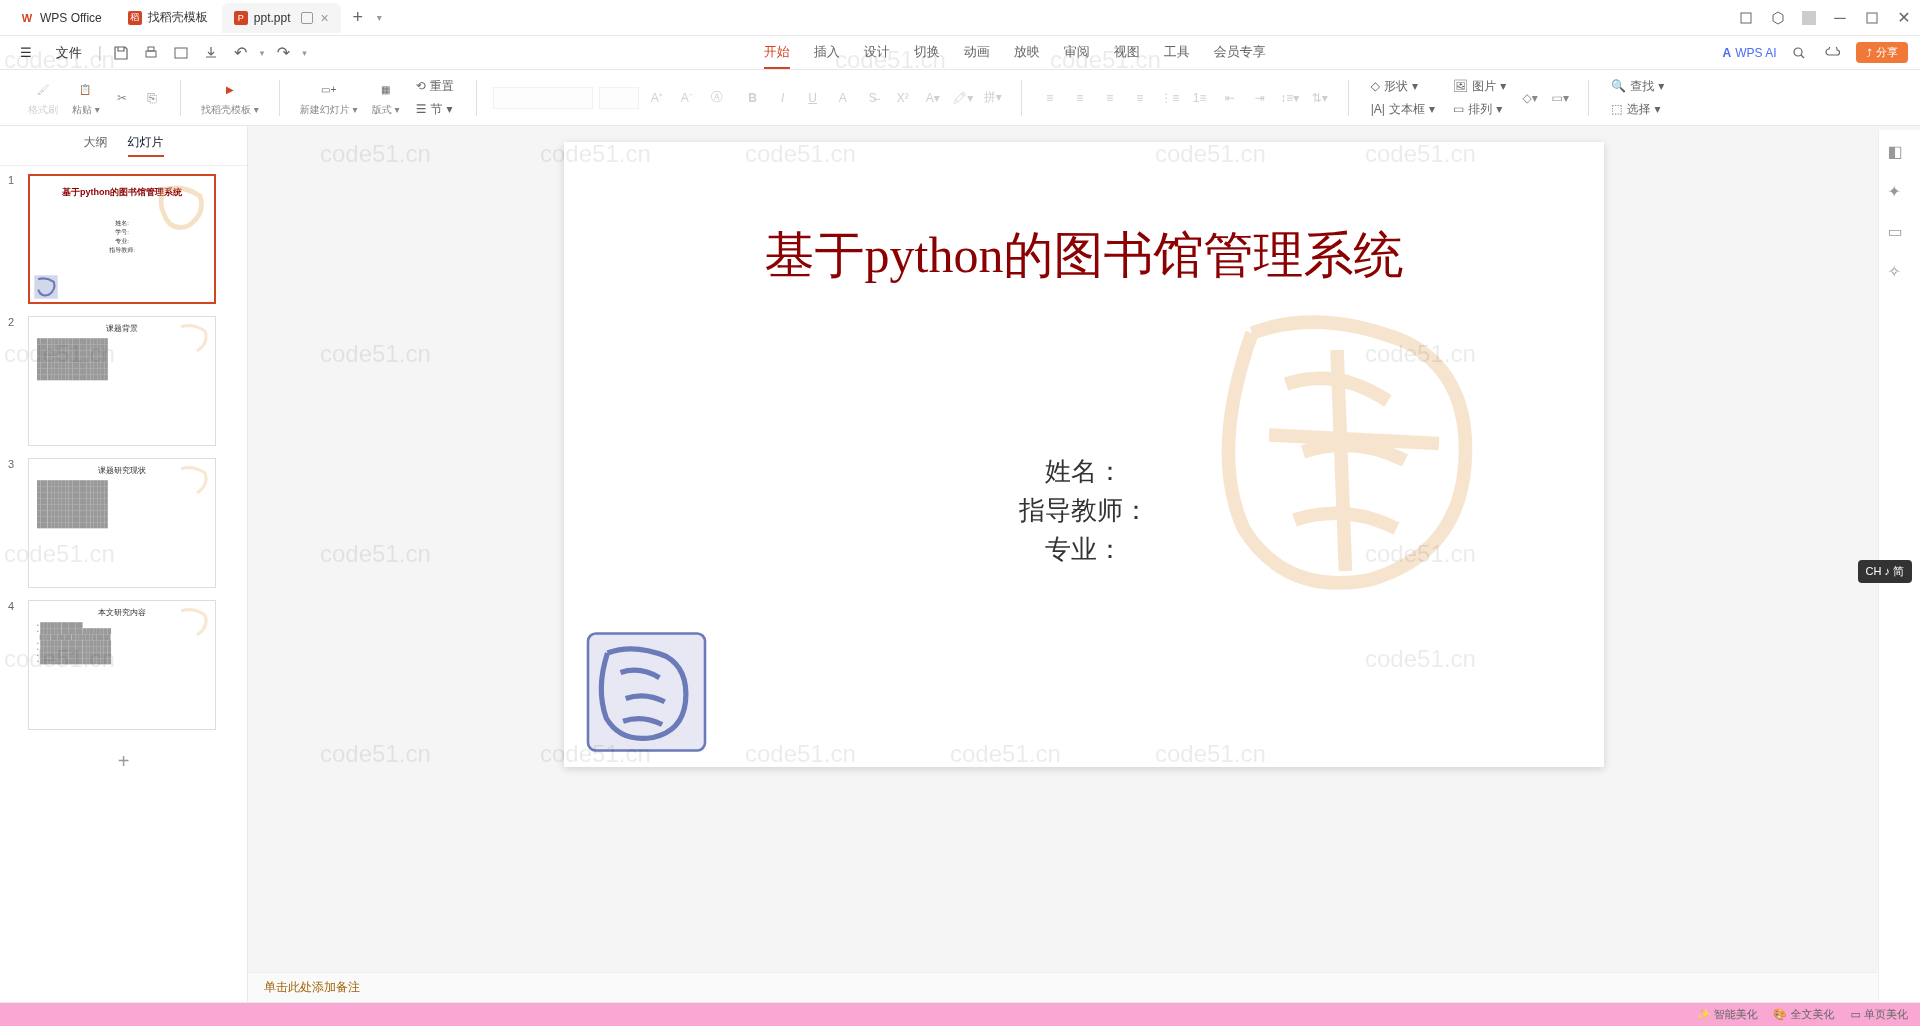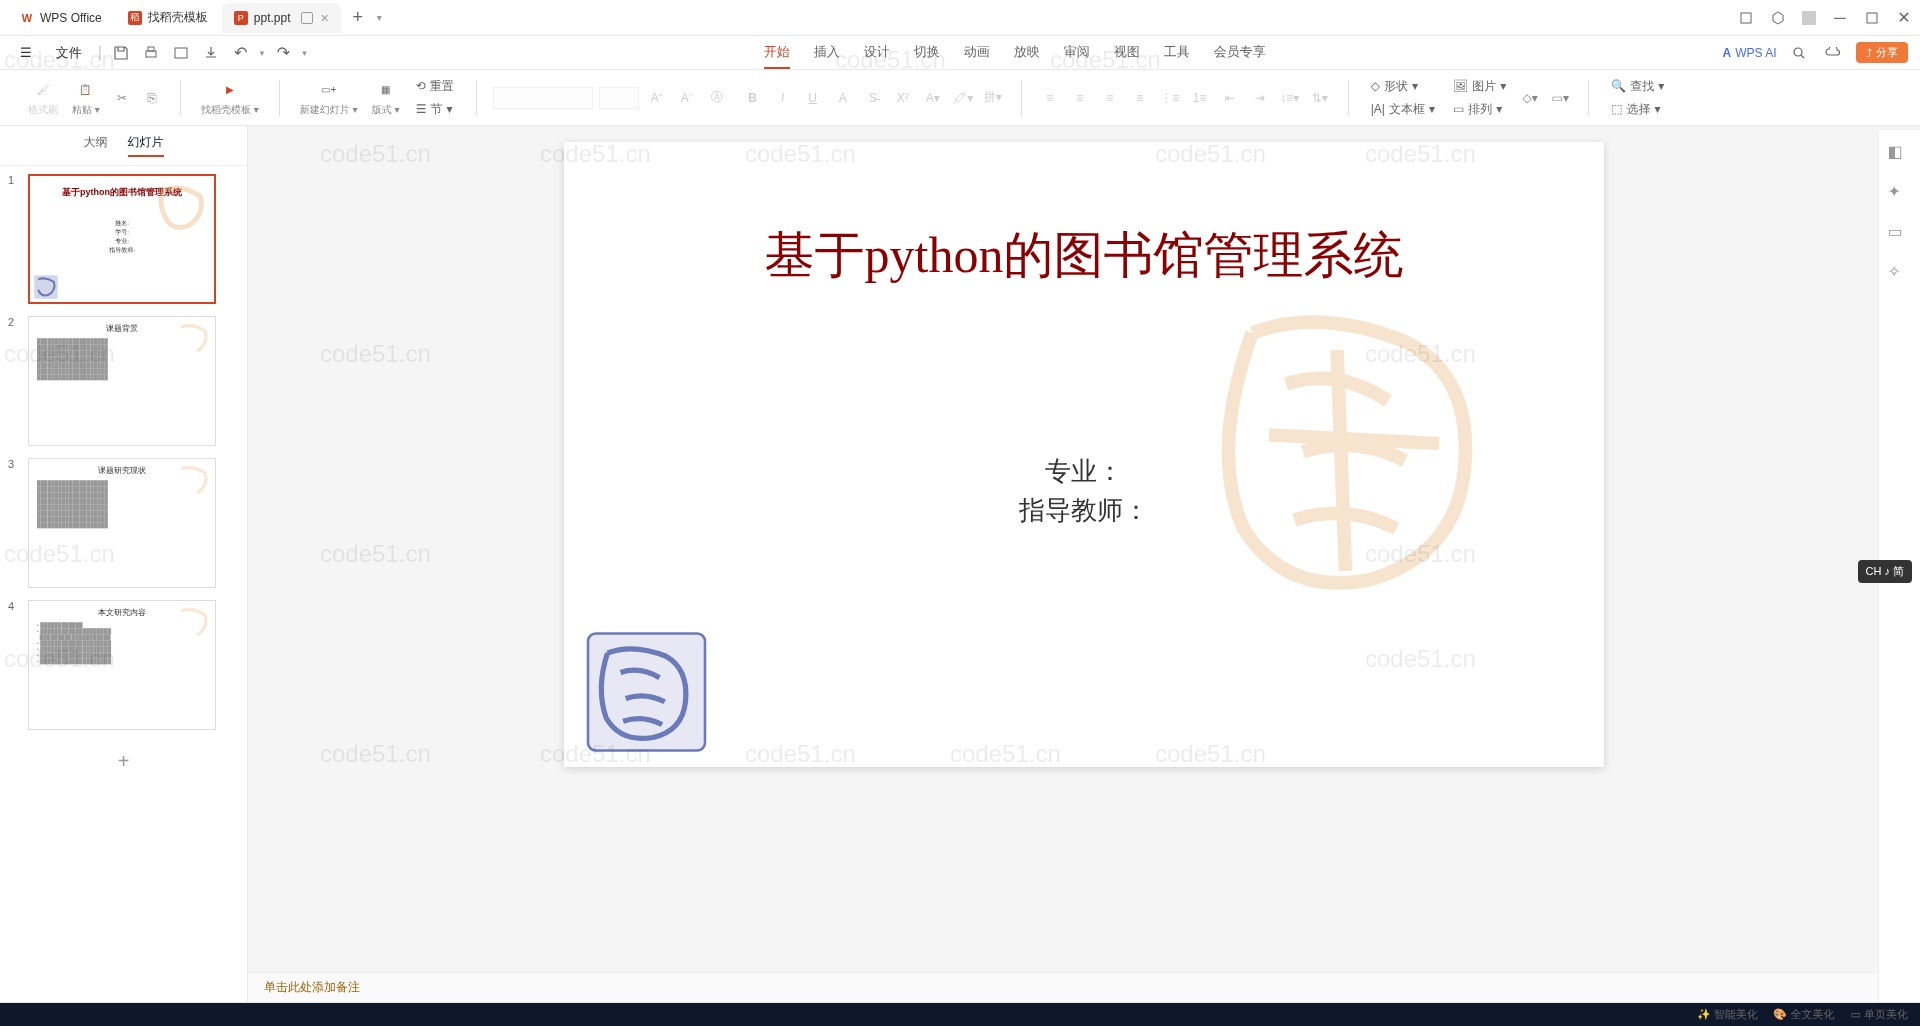--- a/index.html
+++ b/index.html
@@ -73,21 +73,21 @@
 .wm { position: absolute; color: rgba(0,0,0,0.08); font-size: 24px; pointer-events: none; z-index: 100; font-weight: 300; }
 
 
 .ime-badge { position: absolute; right: 8px; top: 560px; background: #333; color: #fff; padding: 4px 8px; border-radius: 4px; font-size: 11px; z-index: 200; }
 
 
 .seal-path { fill: none; stroke: #e8b574; stroke-width: 8; }
 .seal-path-blue { fill: none; stroke: #6b7ab8; stroke-width: 8; }
 
 
-.status-bar { position: absolute; bottom: 0; left: 0; right: 0; height: 24px; background: #0f172a; border-top: 1px solid #e8e8e8; display: flex; align-items: center; padding: 0 12px; font-size: 11px; color: #666; }
+.status-bar { position: absolute; bottom: 0; left: 0; right: 0; height: 24px; background: #f9a8d4; border-top: 1px solid #e8e8e8; display: flex; align-items: center; padding: 0 12px; font-size: 11px; color: #666; }
 .status-right { margin-left: auto; display: flex; gap: 16px; align-items: center; }
 </style>
 </head>
 <body>
 
 <div class="title-bar">
   <div class="tab">
     <span class="tab-icon" style="color:#d14424;font-weight:bold;font-size:11px;">W</span>
     <span>WPS Office</span>
   </div>
@@ -347,22 +347,23 @@
         <path class="seal-path" d="M60 60Q90 50 120 70M70 100Q100 90 130 105M65 140Q95 130 125 145" stroke-width="10"></path>
         <path class="seal-path" d="M90 40L95 170M50 90L150 95" stroke-width="8"></path>
       </svg>
       <svg class="slide-seal-small" viewBox="0 0 200 200">
         <rect x="10" y="10" width="180" height="180" rx="12" fill="#e8e8f5" stroke="#6b7ab8" stroke-width="4"></rect>
         <path class="seal-path-blue" d="M40 40Q80 25 130 45Q165 65 160 115Q155 160 110 170Q60 178 38 140Q22 95 40 40" stroke-width="12"></path>
         <path class="seal-path-blue" d="M60 70Q90 60 120 78M68 110Q98 100 128 115M64 145Q94 135 124 150" stroke-width="9"></path>
       </svg>
       <div class="slide-title">基于python的图书馆管理系统</div>
       <div class="slide-fields">
+        <div>姓名：</div>
+        <div>指导教师：</div>
         <div>专业：</div>
-        <div>指导教师：</div>
       </div>
     </div>
     <div class="notes-bar">单击此处添加备注</div>
   </div>
 </div>
 
 <div class="right-toolbar">
   <span class="right-tool">◧</span>
   <span class="right-tool">✦</span>
   <span class="right-tool">▭</span>

